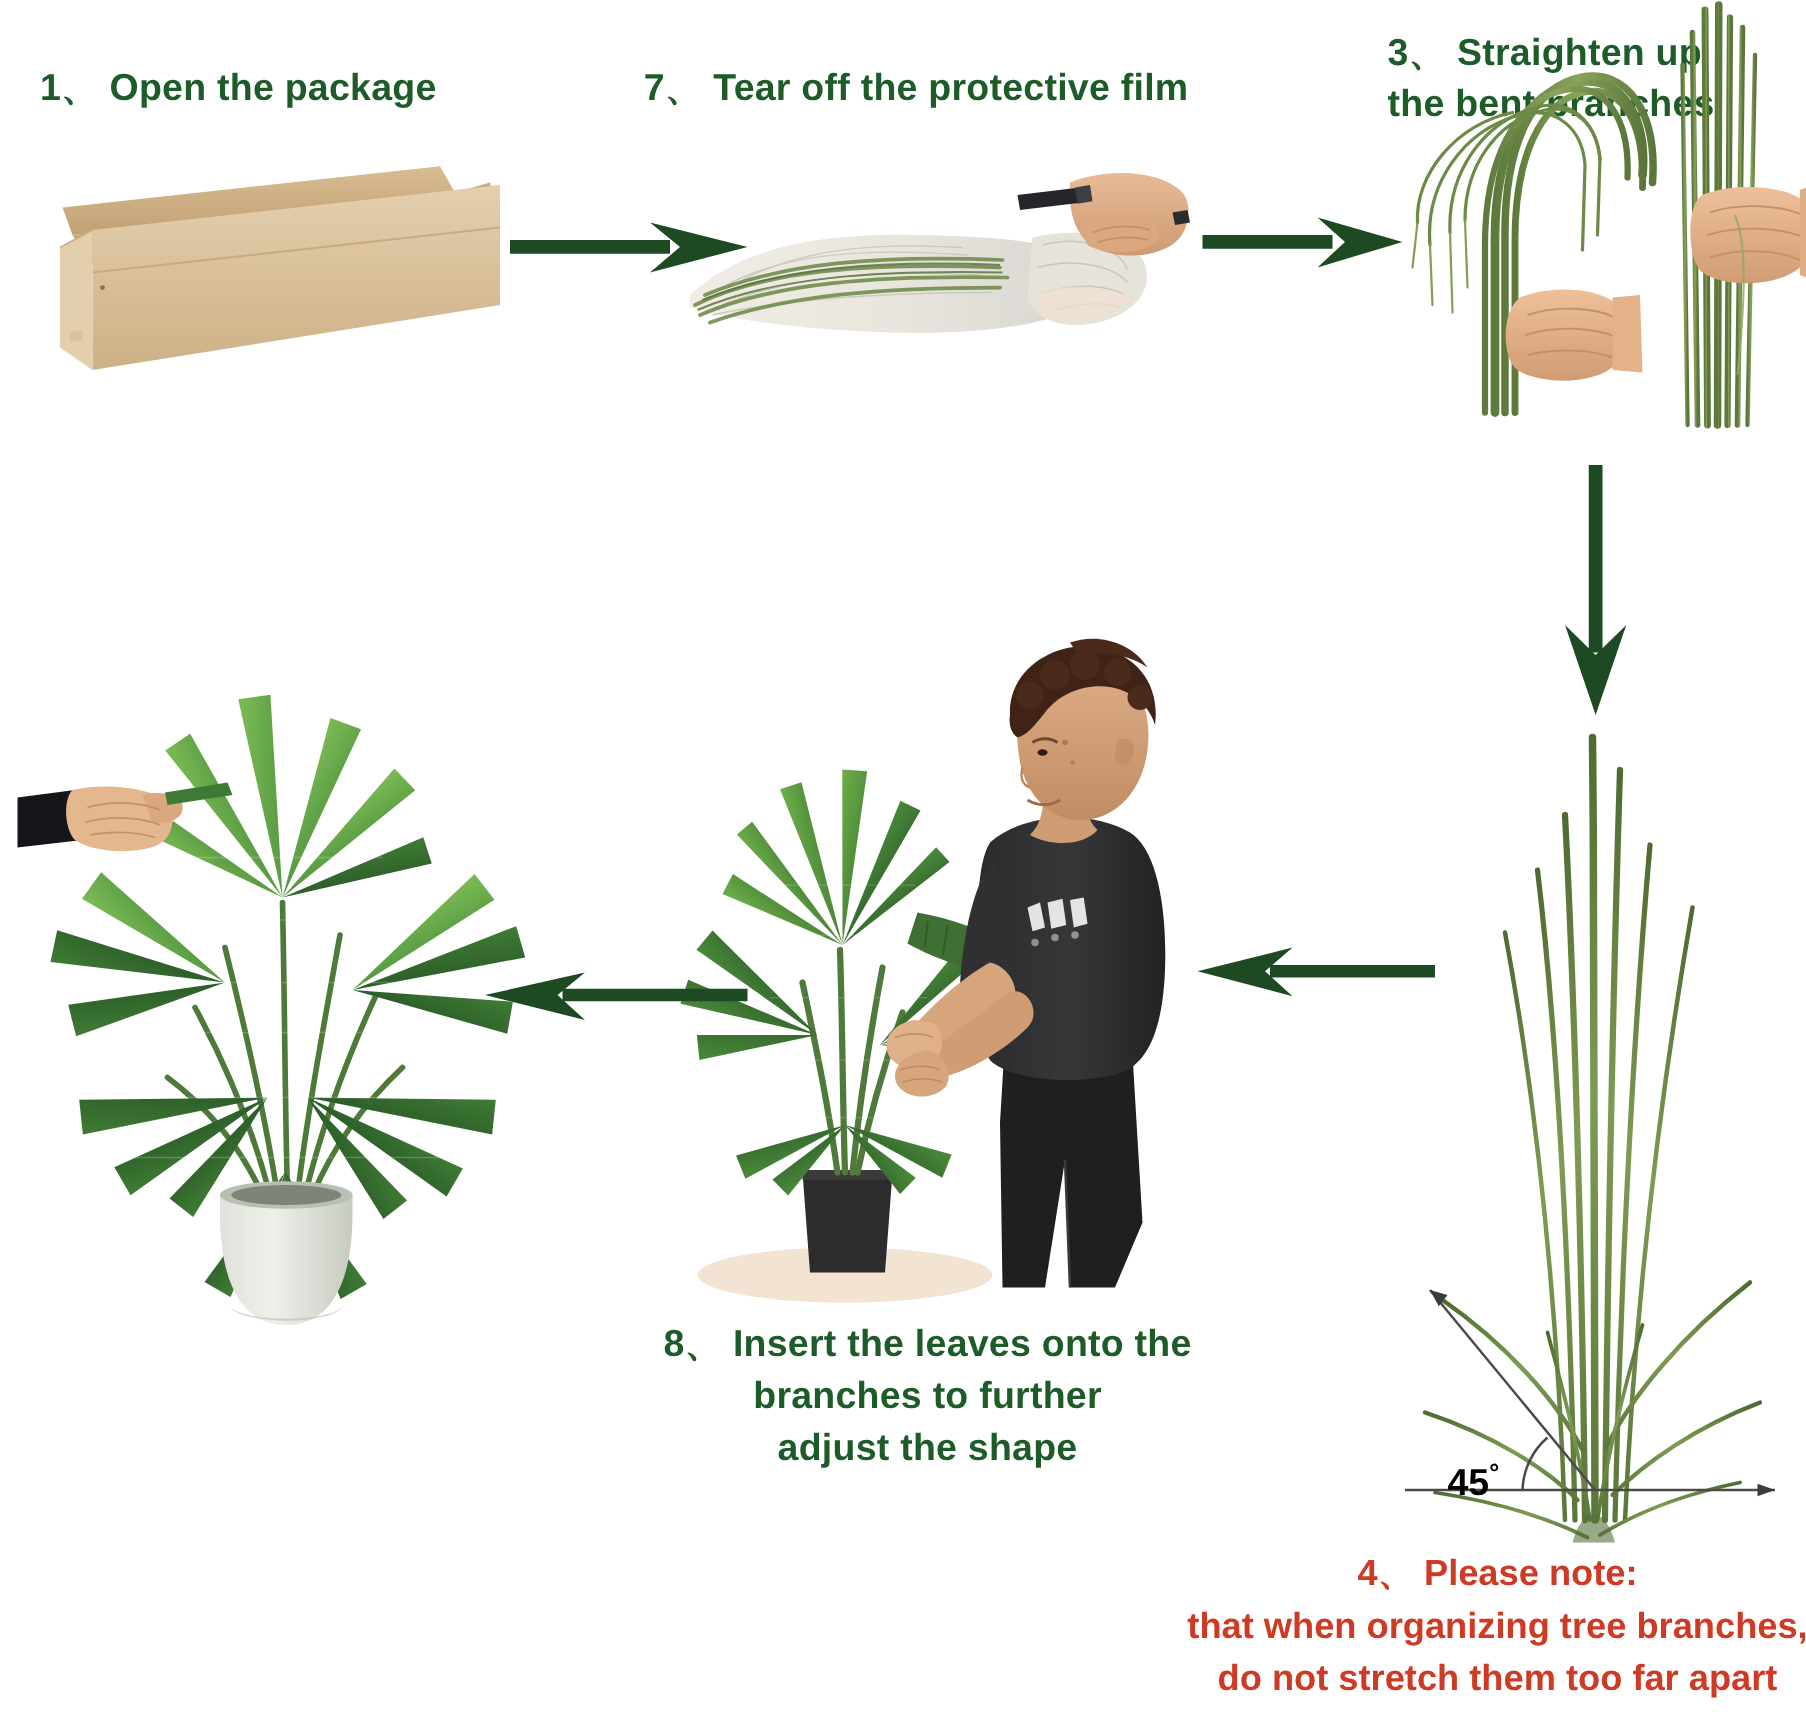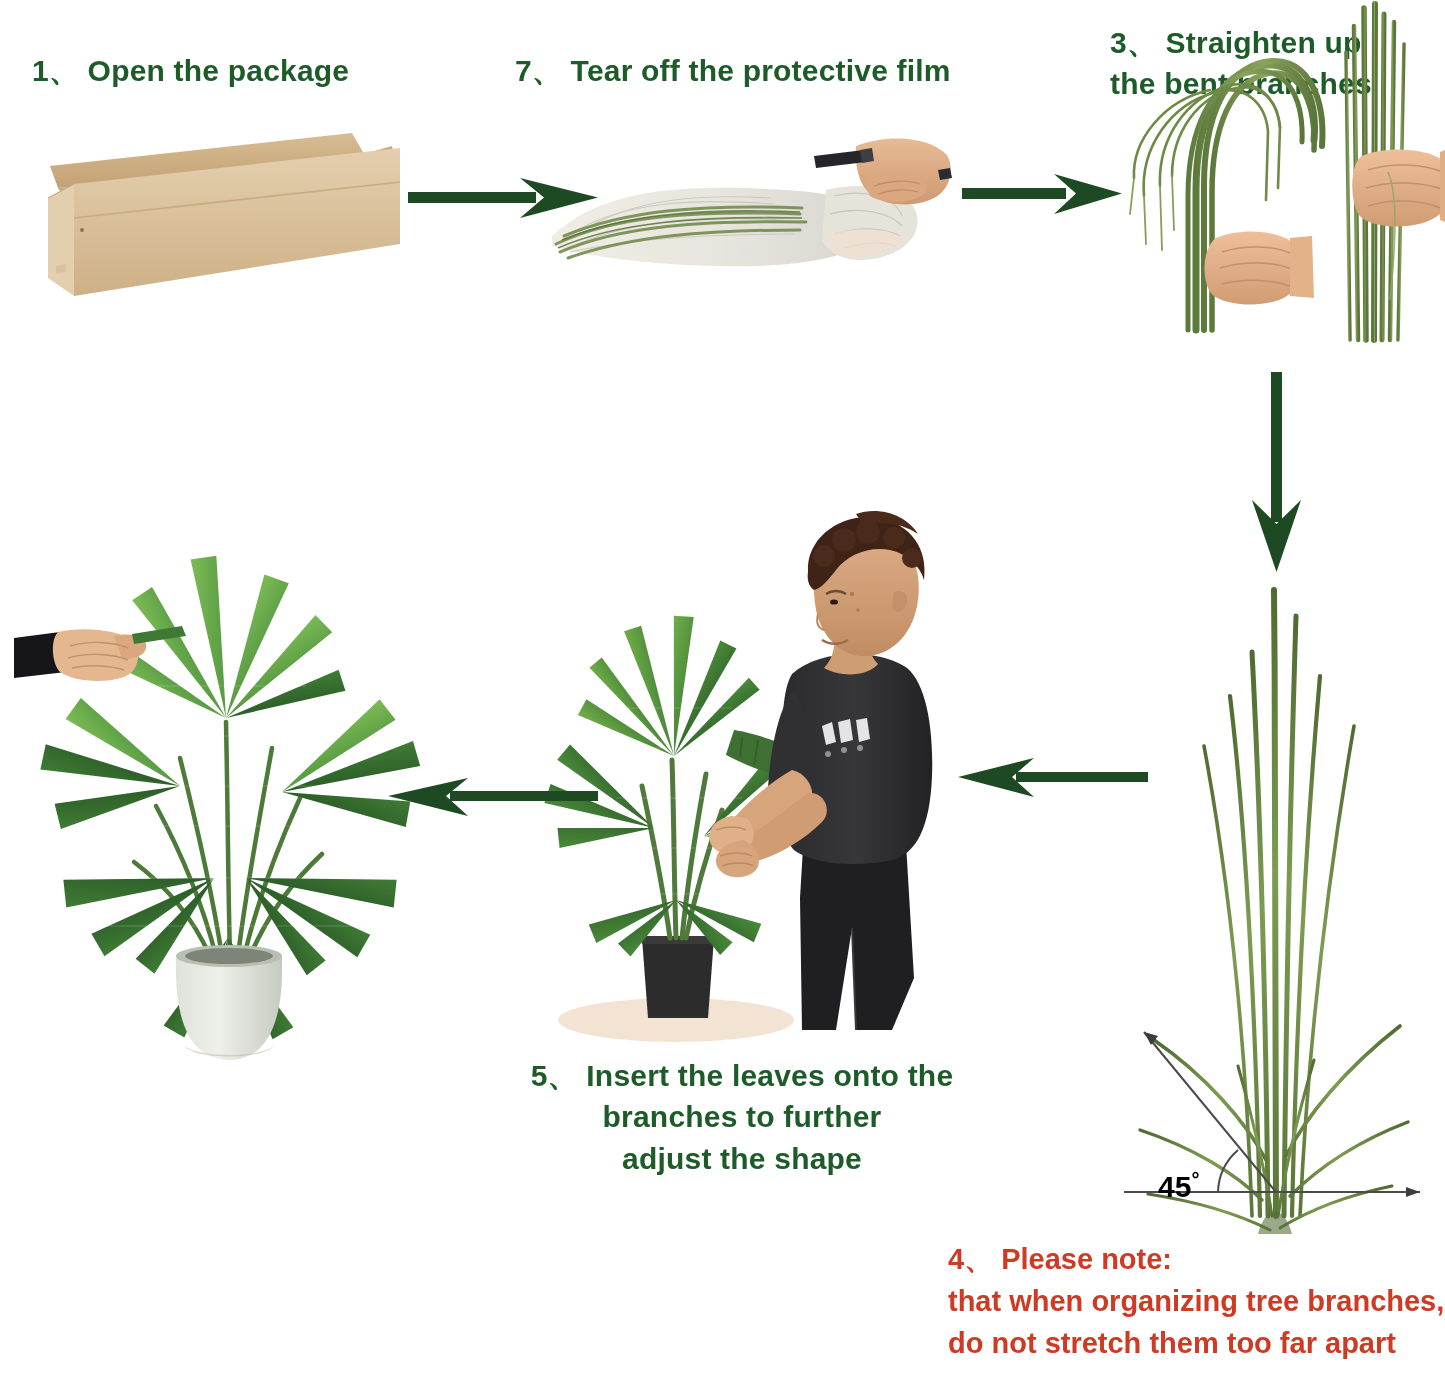--- a/index.html
+++ b/index.html
@@ -2,21 +2,21 @@
 <html><head>
 <meta charset="utf-8">
 <style>
   html,body{margin:0;padding:0;}
   body{
     width:1445px;height:1379px;background:#ffffff;
     font-family:"Liberation Sans","DejaVu Sans",sans-serif;
     position:relative;overflow:hidden;
   }
   .stage{position:absolute;inset:0;}
-  .abs{position:absolute;}
+  .abs{position:absolute;text-align:center;}
 
   .caption{
     color:#1d5c28;font-weight:bold;letter-spacing:.2px;
     line-height:1.38;white-space:pre-line;
   }
   .cap-lg{font-size:30px;}
   .cap-note{color:#cf3a24;font-weight:bold;font-size:29px;line-height:1.45;white-space:pre-line;}
   .angle-label{color:#000000;font-weight:bold;font-size:30px;}
   svg{display:block;overflow:visible;}
   .nb{user-select:none;}
@@ -421,21 +421,21 @@
       <path d="M176,318 C160,320 150,332 154,344 C158,356 176,360 190,352 C200,346 200,326 190,320 Z" fill="#e0b089"></path>
       <path d="M178,344 C164,348 156,360 162,370 C170,382 190,382 200,372 C208,362 198,344 186,342 Z" fill="#d7a57c"></path>
       <g stroke="#b8855f" stroke-width="1.3" fill="none" opacity=".85">
         <path d="M160,332 C170,328 182,328 190,332"></path>
         <path d="M164,358 C174,354 188,354 196,358"></path>
         <path d="M166,368 C176,364 190,364 198,368"></path>
       </g>
     </svg>
   </div>
 
-  <div class="abs caption cap-lg" style="left:522px;top:1055px;width:440px;text-align:center;">5、 Insert the leaves onto the
+  <div class="abs caption cap-lg" style="left:522px;top:1055px;width:440px;text-align:center;">8、 Insert the leaves onto the
 branches to further
 adjust the shape</div>
 
   <div class="abs" style="left:388px;top:770px;width:210px;height:52px;">
     <svg viewBox="0 0 210 52" width="210" height="52" class="nb">
       <rect x="62" y="21" width="148" height="10" fill="#1d4a22"></rect>
       <path d="M80,8 L0,26 L80,46 L58,26 Z" fill="#1d4a22"></path>
     </svg>
   </div>
 

